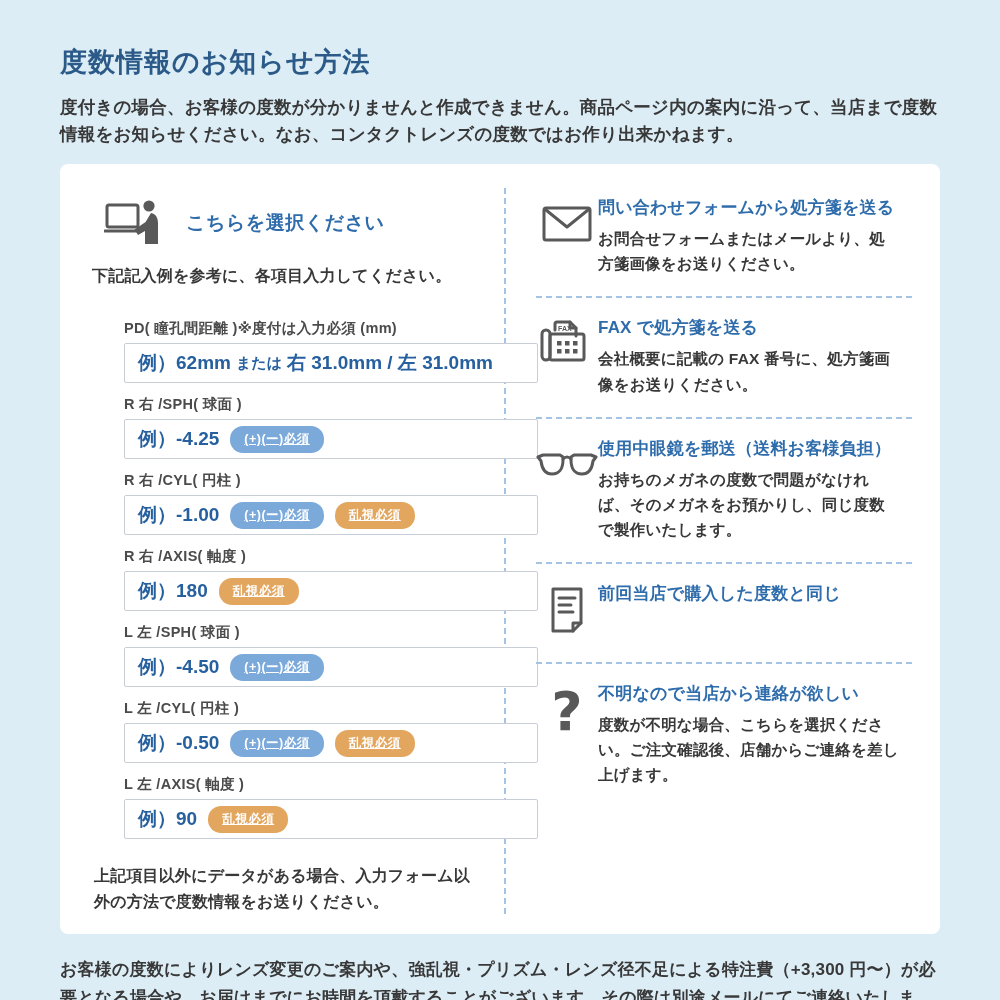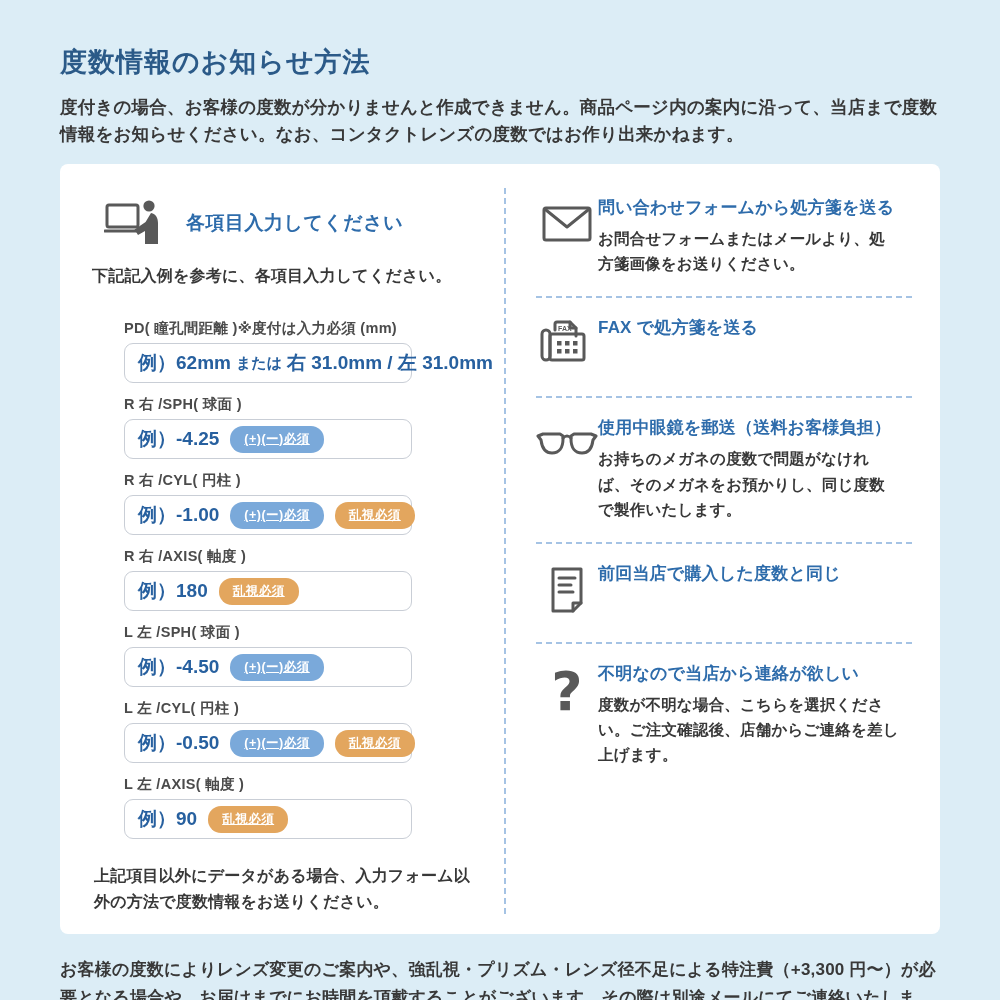--- a/index.html
+++ b/index.html
@@ -75,27 +75,27 @@
   .field-label{
     font-size:14.5px;
     font-weight:700;
     color:var(--label);
     margin-bottom:5px;
     letter-spacing:.3px;
   }
   .field-box{
     background:#fff;
     border:1.5px solid var(--box-border);
-    border-radius:9px;
+    border-radius:2px;
     height:40px;
     display:flex;
     align-items:center;
     padding:0 13px;
     white-space:nowrap;
-    width:288px;
+    width:414px;
   }
   .field-value,.field-value2{
     color:var(--value-blue);
     font-size:19px;
     font-weight:700;
   }
   .field-connector{
     color:var(--value-blue);
     font-size:15px;
     font-weight:700;
@@ -186,21 +186,21 @@
   <div class="col-left">
     <div class="form-header">
       <span class="hd-icon" id="form-header-icon"><span>
     <svg width="56" height="46" viewBox="0 0 56 46">
       <rect class="st" x="3" y="7" width="31" height="22" rx="2"></rect>
       <line class="st" x1="1" y1="33" x2="37" y2="33"></line>
       <circle cx="45" cy="8" r="5.6" fill="#595959"></circle>
       <path d="M47 15 c5 1 7 5 7 10 l0 21 -13 0 0 -13 -7 4 -3.4 -5.4 11 -7.6 z" fill="#595959"></path>
     </svg>
   </span></span>
-      <span class="hd-title">各項目入力してください</span>
+      <span class="hd-title">こちらを選択ください</span>
     </div>
     <p class="form-sub">下記記入例を参考に、各項目入力してください。</p>
     <div id="fields">
   <div class="field">
     <div class="field-label">PD( 瞳孔間距離 )※度付は入力必須 (mm)</div>
     <div class="field-box">
       <span class="field-value">例）62mm</span>
       <span class="field-connector">または</span>
       <span class="field-value2">右 31.0mm / 左 31.0mm</span>
       <span class="badges"></span>
@@ -295,20 +295,21 @@
                 <rect x="34" y="25" width="4.5" height="4.5"></rect>
         <rect x="18" y="33" width="4.5" height="4.5"></rect>
                 <rect x="26" y="33" width="4.5" height="4.5"></rect>
                 <rect x="34" y="33" width="4.5" height="4.5"></rect>
       </g>
     </svg>
   </span>
         </div>
     <div class="method-text">
       <div class="method-title">FAX で処方箋を送る</div>
+      <div class="method-body">会社概要に記載の FAX 番号に、処方箋画像をお送りください。</div>
     </div>
   </div>
 
   <div class="method">
     <div class="method-icon">
           <span>
     <svg width="62" height="26" viewBox="0 0 62 26">
       <path class="st" d="M2 5 L7 3 H24 L27 5 v3 c0 9 -4 14 -11 14 c-7 0 -10 -5 -11 -13 z"></path>
       <path class="st" d="M60 5 L55 3 H38 L35 5 v3 c0 9 4 14 11 14 c7 0 10 -5 11 -13 z"></path>
       <path class="st" d="M27 7 c2.5 -2.5 5.5 -2.5 8 0"></path>

